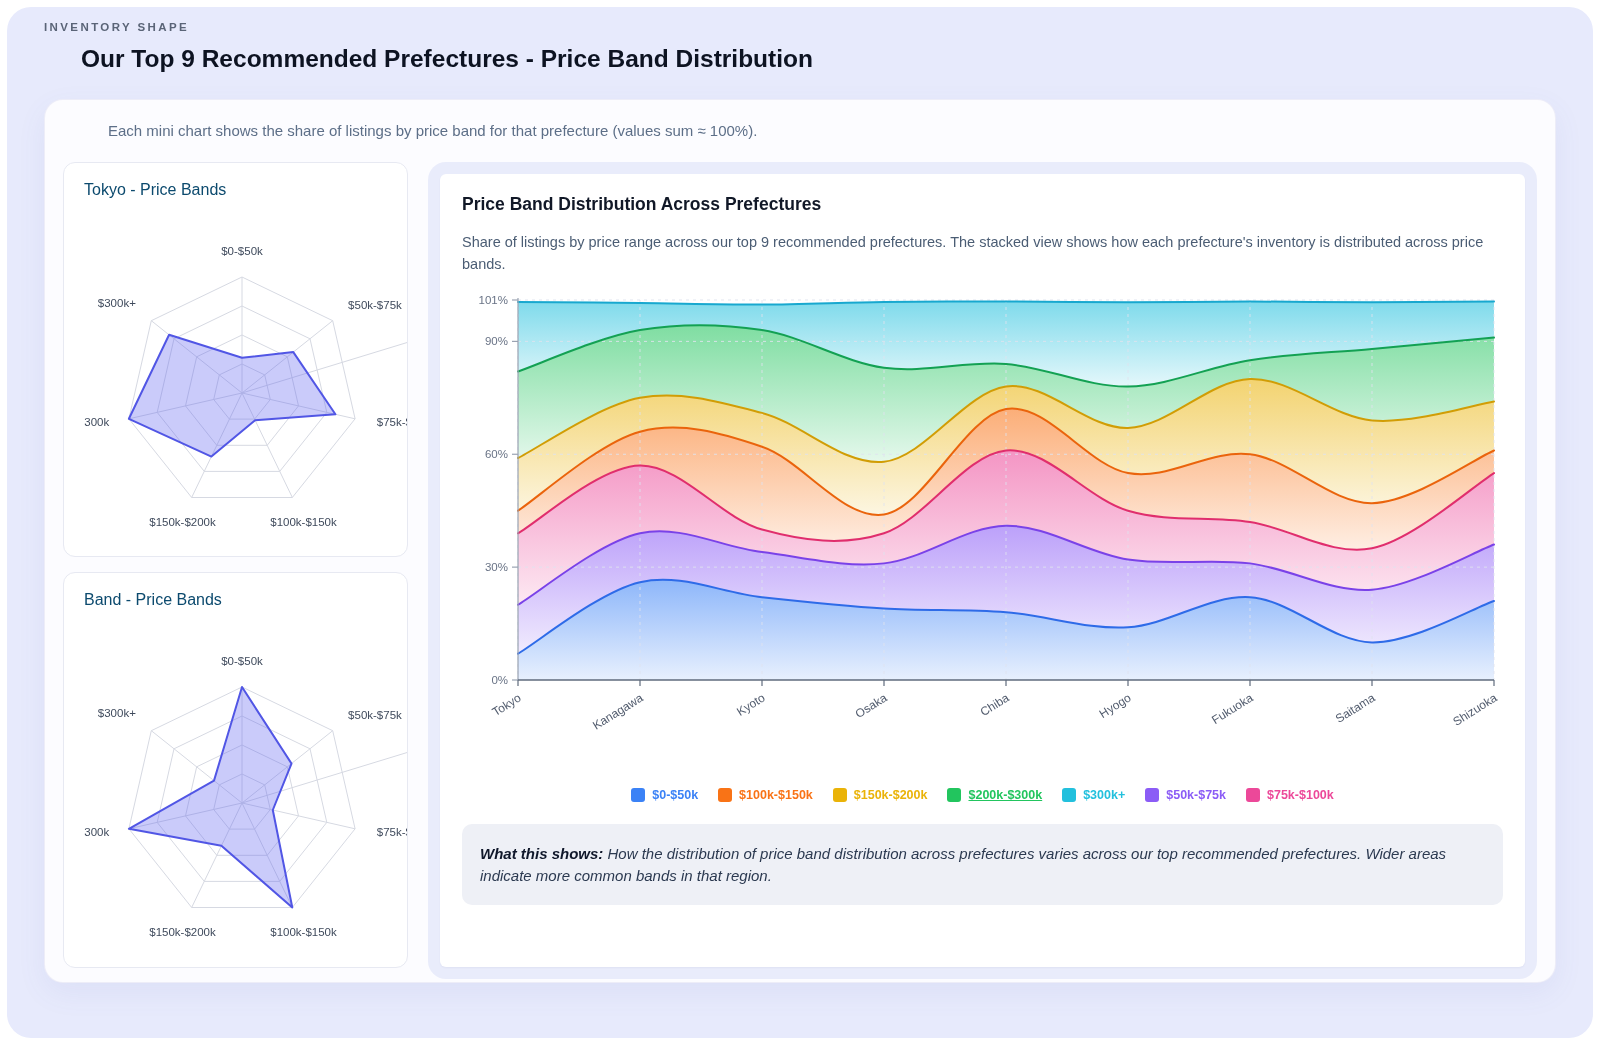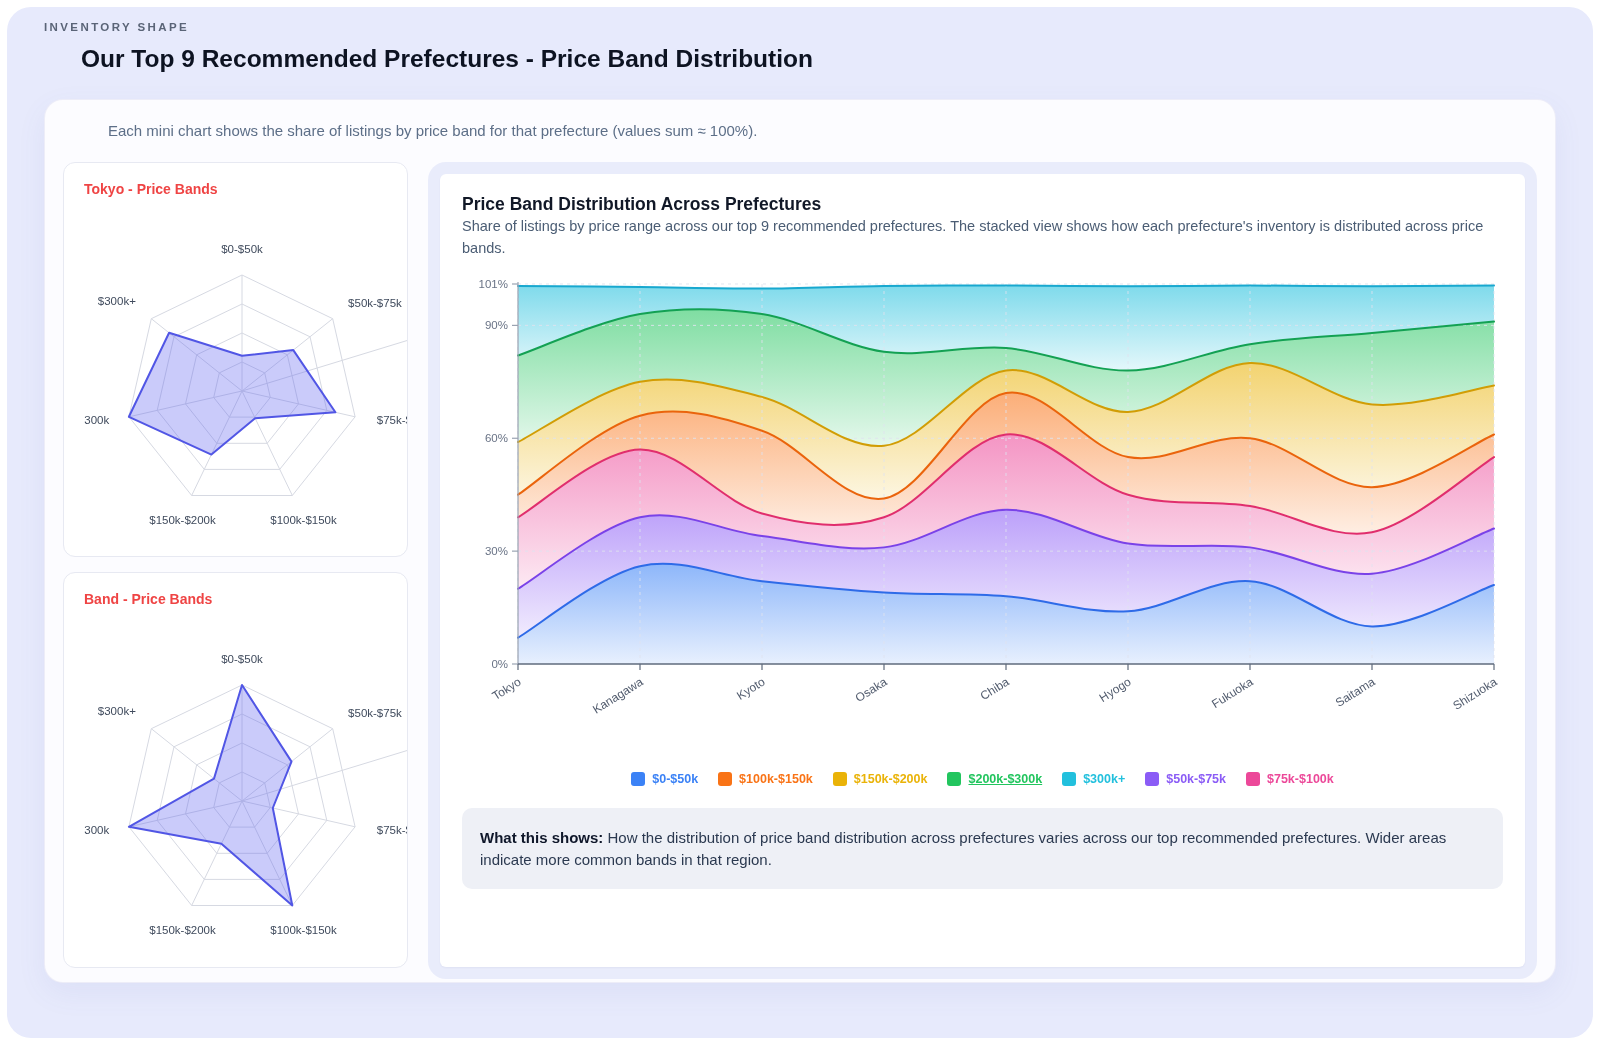--- a/index.html
+++ b/index.html
@@ -5,31 +5,31 @@
   * { margin:0; padding:0; box-sizing:border-box; }
   html,body { width:1600px; height:1045px; background:#ffffff; font-family:"Liberation Sans","DejaVu Sans",sans-serif; }
   .app { position:relative; margin:7px; width:1586px; height:1031px; background:#e7eafc; border-radius:24px; overflow:hidden;padding-left:12px; }
   .eyebrow { position:absolute; top:14px; left:37px; font-size:11.5px; font-weight:600; letter-spacing:2.4px; color:#5a6477; }
   .page-title { position:absolute; top:38px; left:36px; font-size:24.5px; font-weight:700; color:#0d1322;margin-left:38px; }
   .container { position:absolute; top:93px; left:38px; right:38px; bottom:56px; background:#fcfcff; border-radius:18px; box-shadow:0 0 0 1px #ededf8, 0 10px 30px rgba(90,100,180,.08); }
   .intro { position:absolute; top:22px; left:19px; font-size:15px; color:#5d6f88;margin-left:44px; }
   .content { position:absolute; top:62px; left:18px; right:18px; bottom:14px; display:flex; gap:20px; }
   .left-col { width:345px; flex:none; display:flex; flex-direction:column; gap:15px; }
   .radar-card { height:406px; background:#ffffff; border:1px solid #e7e9f2; border-radius:12px; padding:18px 0 0 20px; overflow:hidden; }
-  .radar-title { font-size:14px; font-weight:700; color:#ef4444; }
+  .radar-title { font-size:16px; font-weight:400; color:#0c4a6e; }
   .radar-card svg { display:block; margin-top:2px; }
   .main-wrap { flex:1; height:817px; background:#e9ecfb; border-radius:18px; padding:12px; }
   .main-card { background:#ffffff; border-radius:6px; height:100%; padding:20px 22px 16px 22px; box-shadow:0 1px 2px rgba(30,41,99,.05); }
   .main-title { font-size:17.5px; font-weight:700; color:#111827; }
-  .main-sub { margin-top:0; font-size:14.5px; line-height:1.55; color:#4b5d74; max-width:1060px; }
+  .main-sub { margin-top:16px; font-size:14.5px; line-height:1.55; color:#4b5d74; max-width:1060px; }
   .chart-box { margin-top:8px; }
   .legend { display:flex; justify-content:center; align-items:center; gap:20px; margin-top:30px; list-style:none; }
   .legend li { display:flex; align-items:center; gap:7px; font-size:12.5px; font-weight:600; cursor:default; }
   .legend .sw { width:14px; height:14px; border-radius:3px; display:inline-block; }
-  .notes { margin-top:22px; background:#eef0f6; border-radius:10px; padding:15px 18px; }
+  .notes { margin-top:22px; background:#eef0f6; border-radius:10px; padding:15px 18px;font-style:italic; }
   .notes p { font-size:15px; line-height:1.5; color:#2b3950; margin:4px 0 10px 0; }
   .notes p:last-child { margin-bottom:2px; }
   .notes strong { color:#0f172a; }
 </style>
 </head>
 <body>
 
 <div class="app">
   <div class="eyebrow">INVENTORY SHAPE</div>
   <h1 class="page-title">Our Top 9 Recommended Prefectures - Price Band Distribution</h1>

